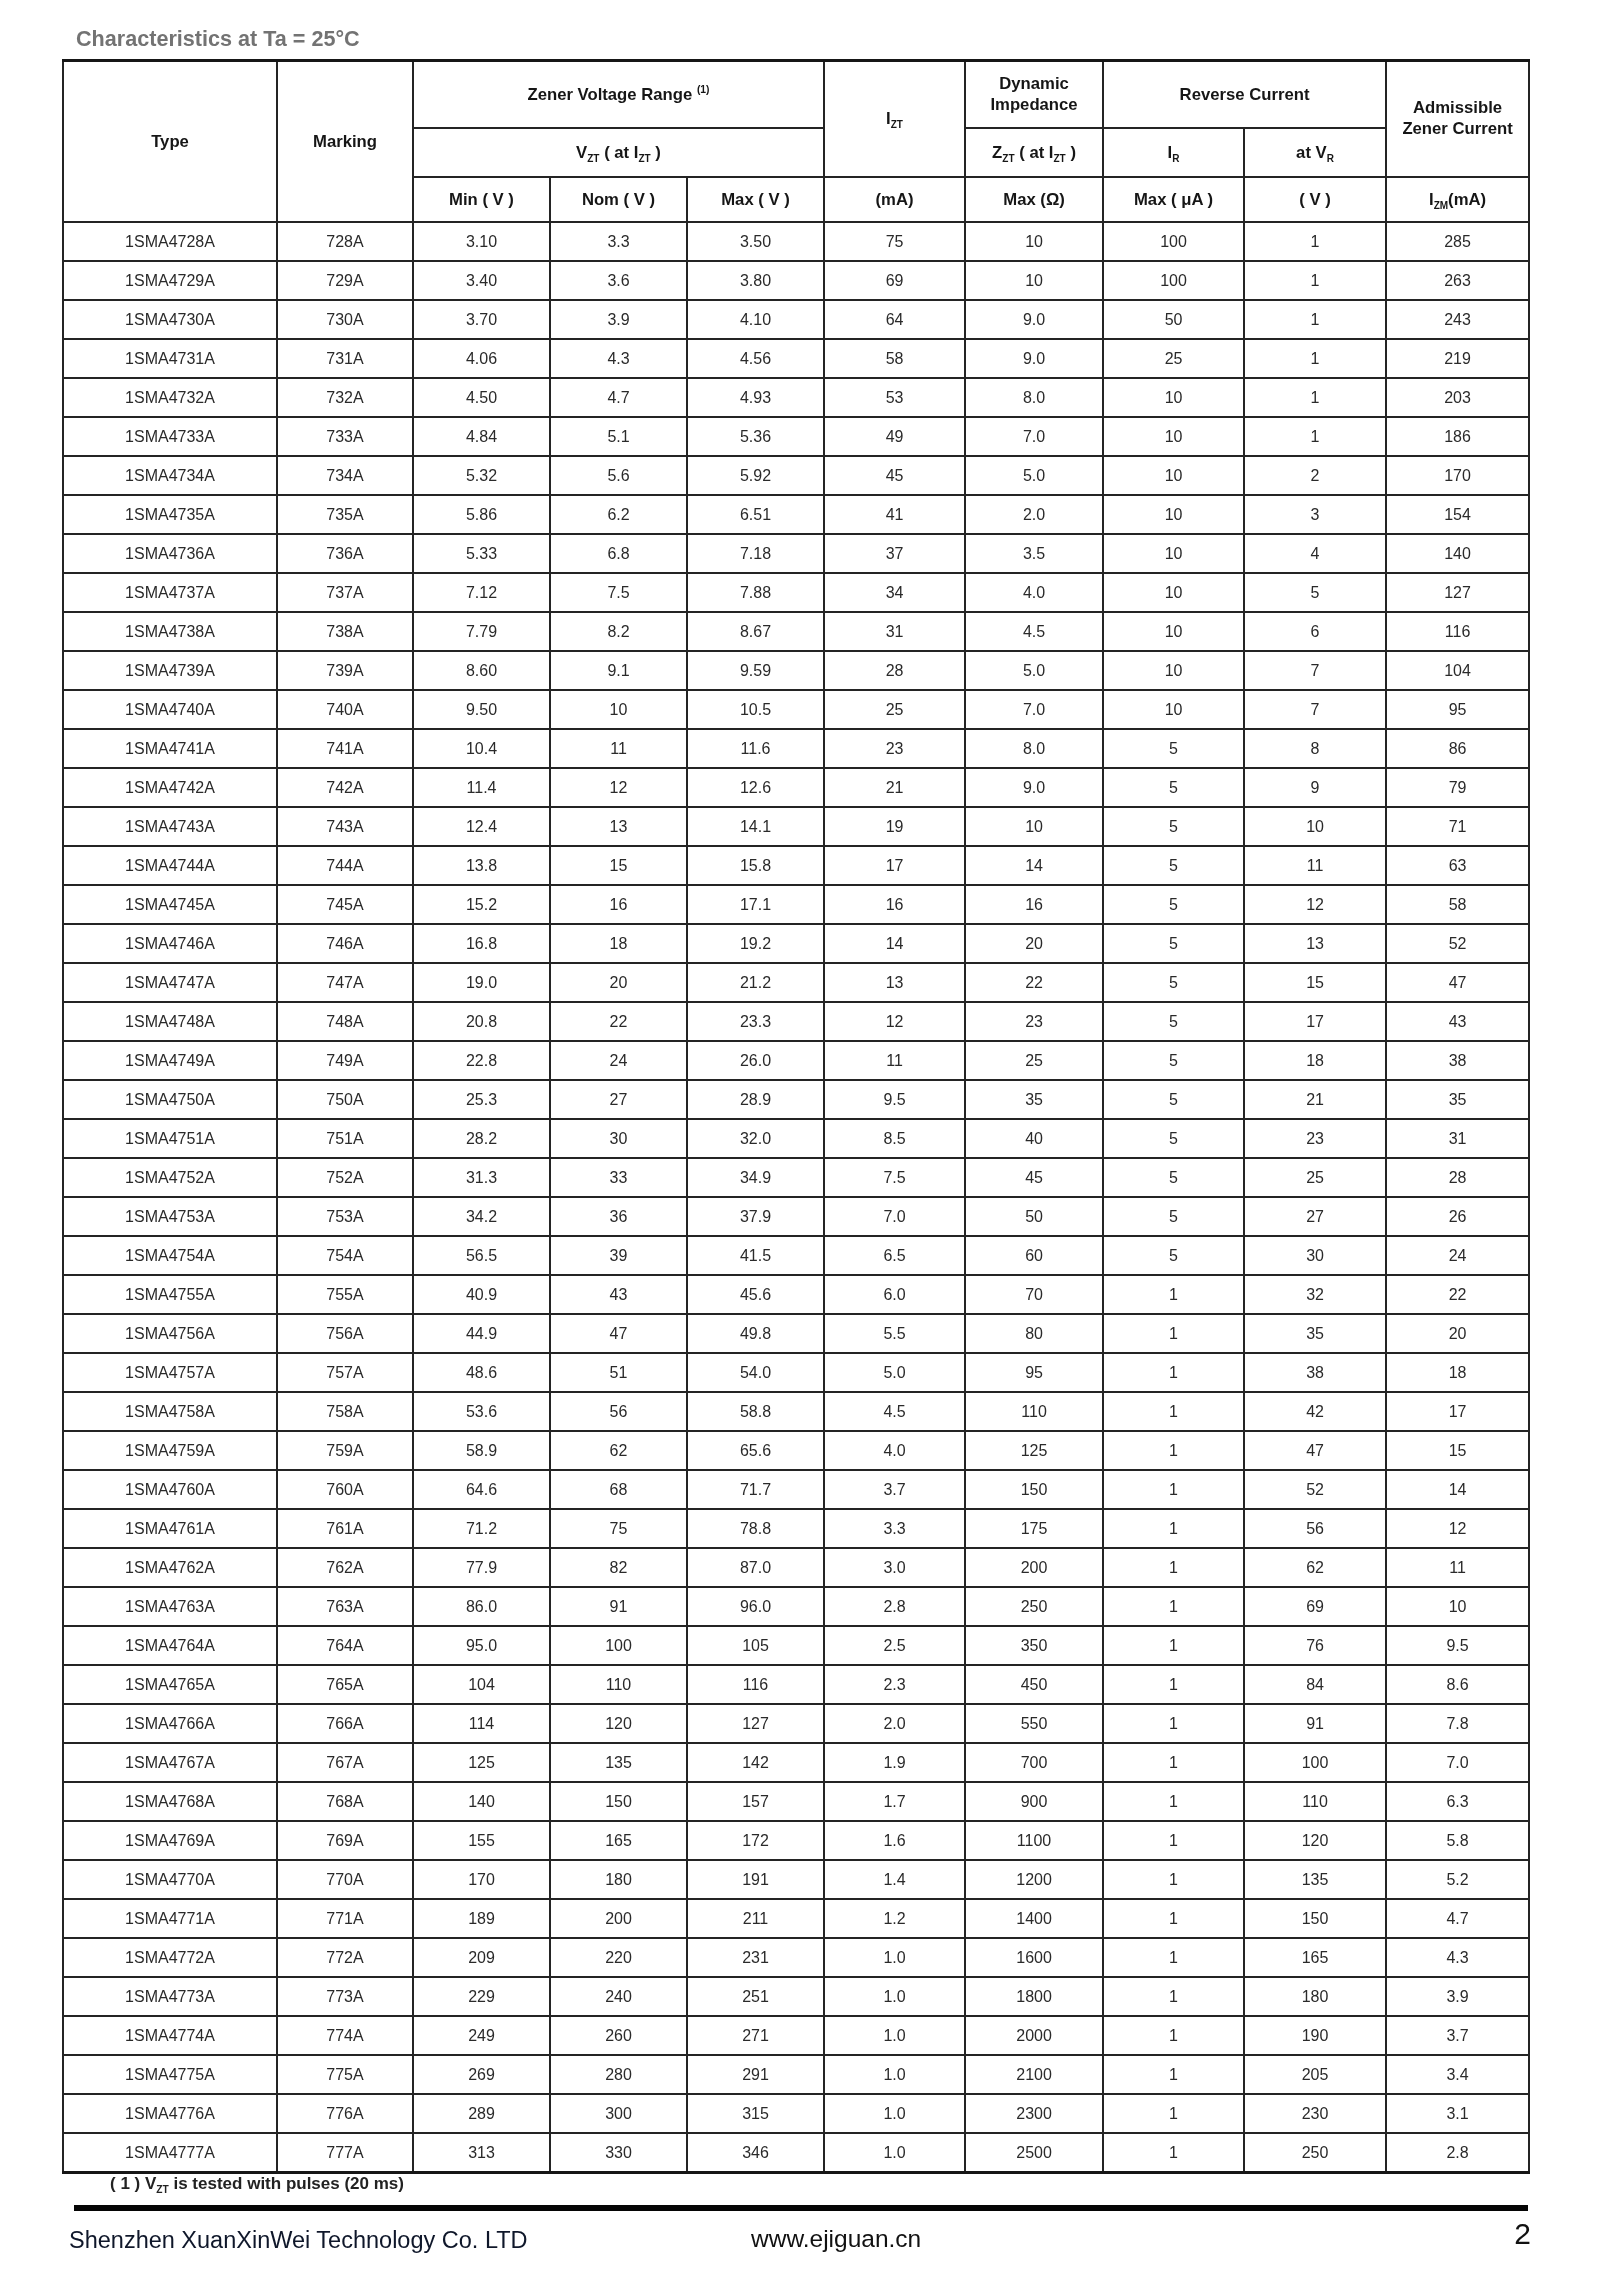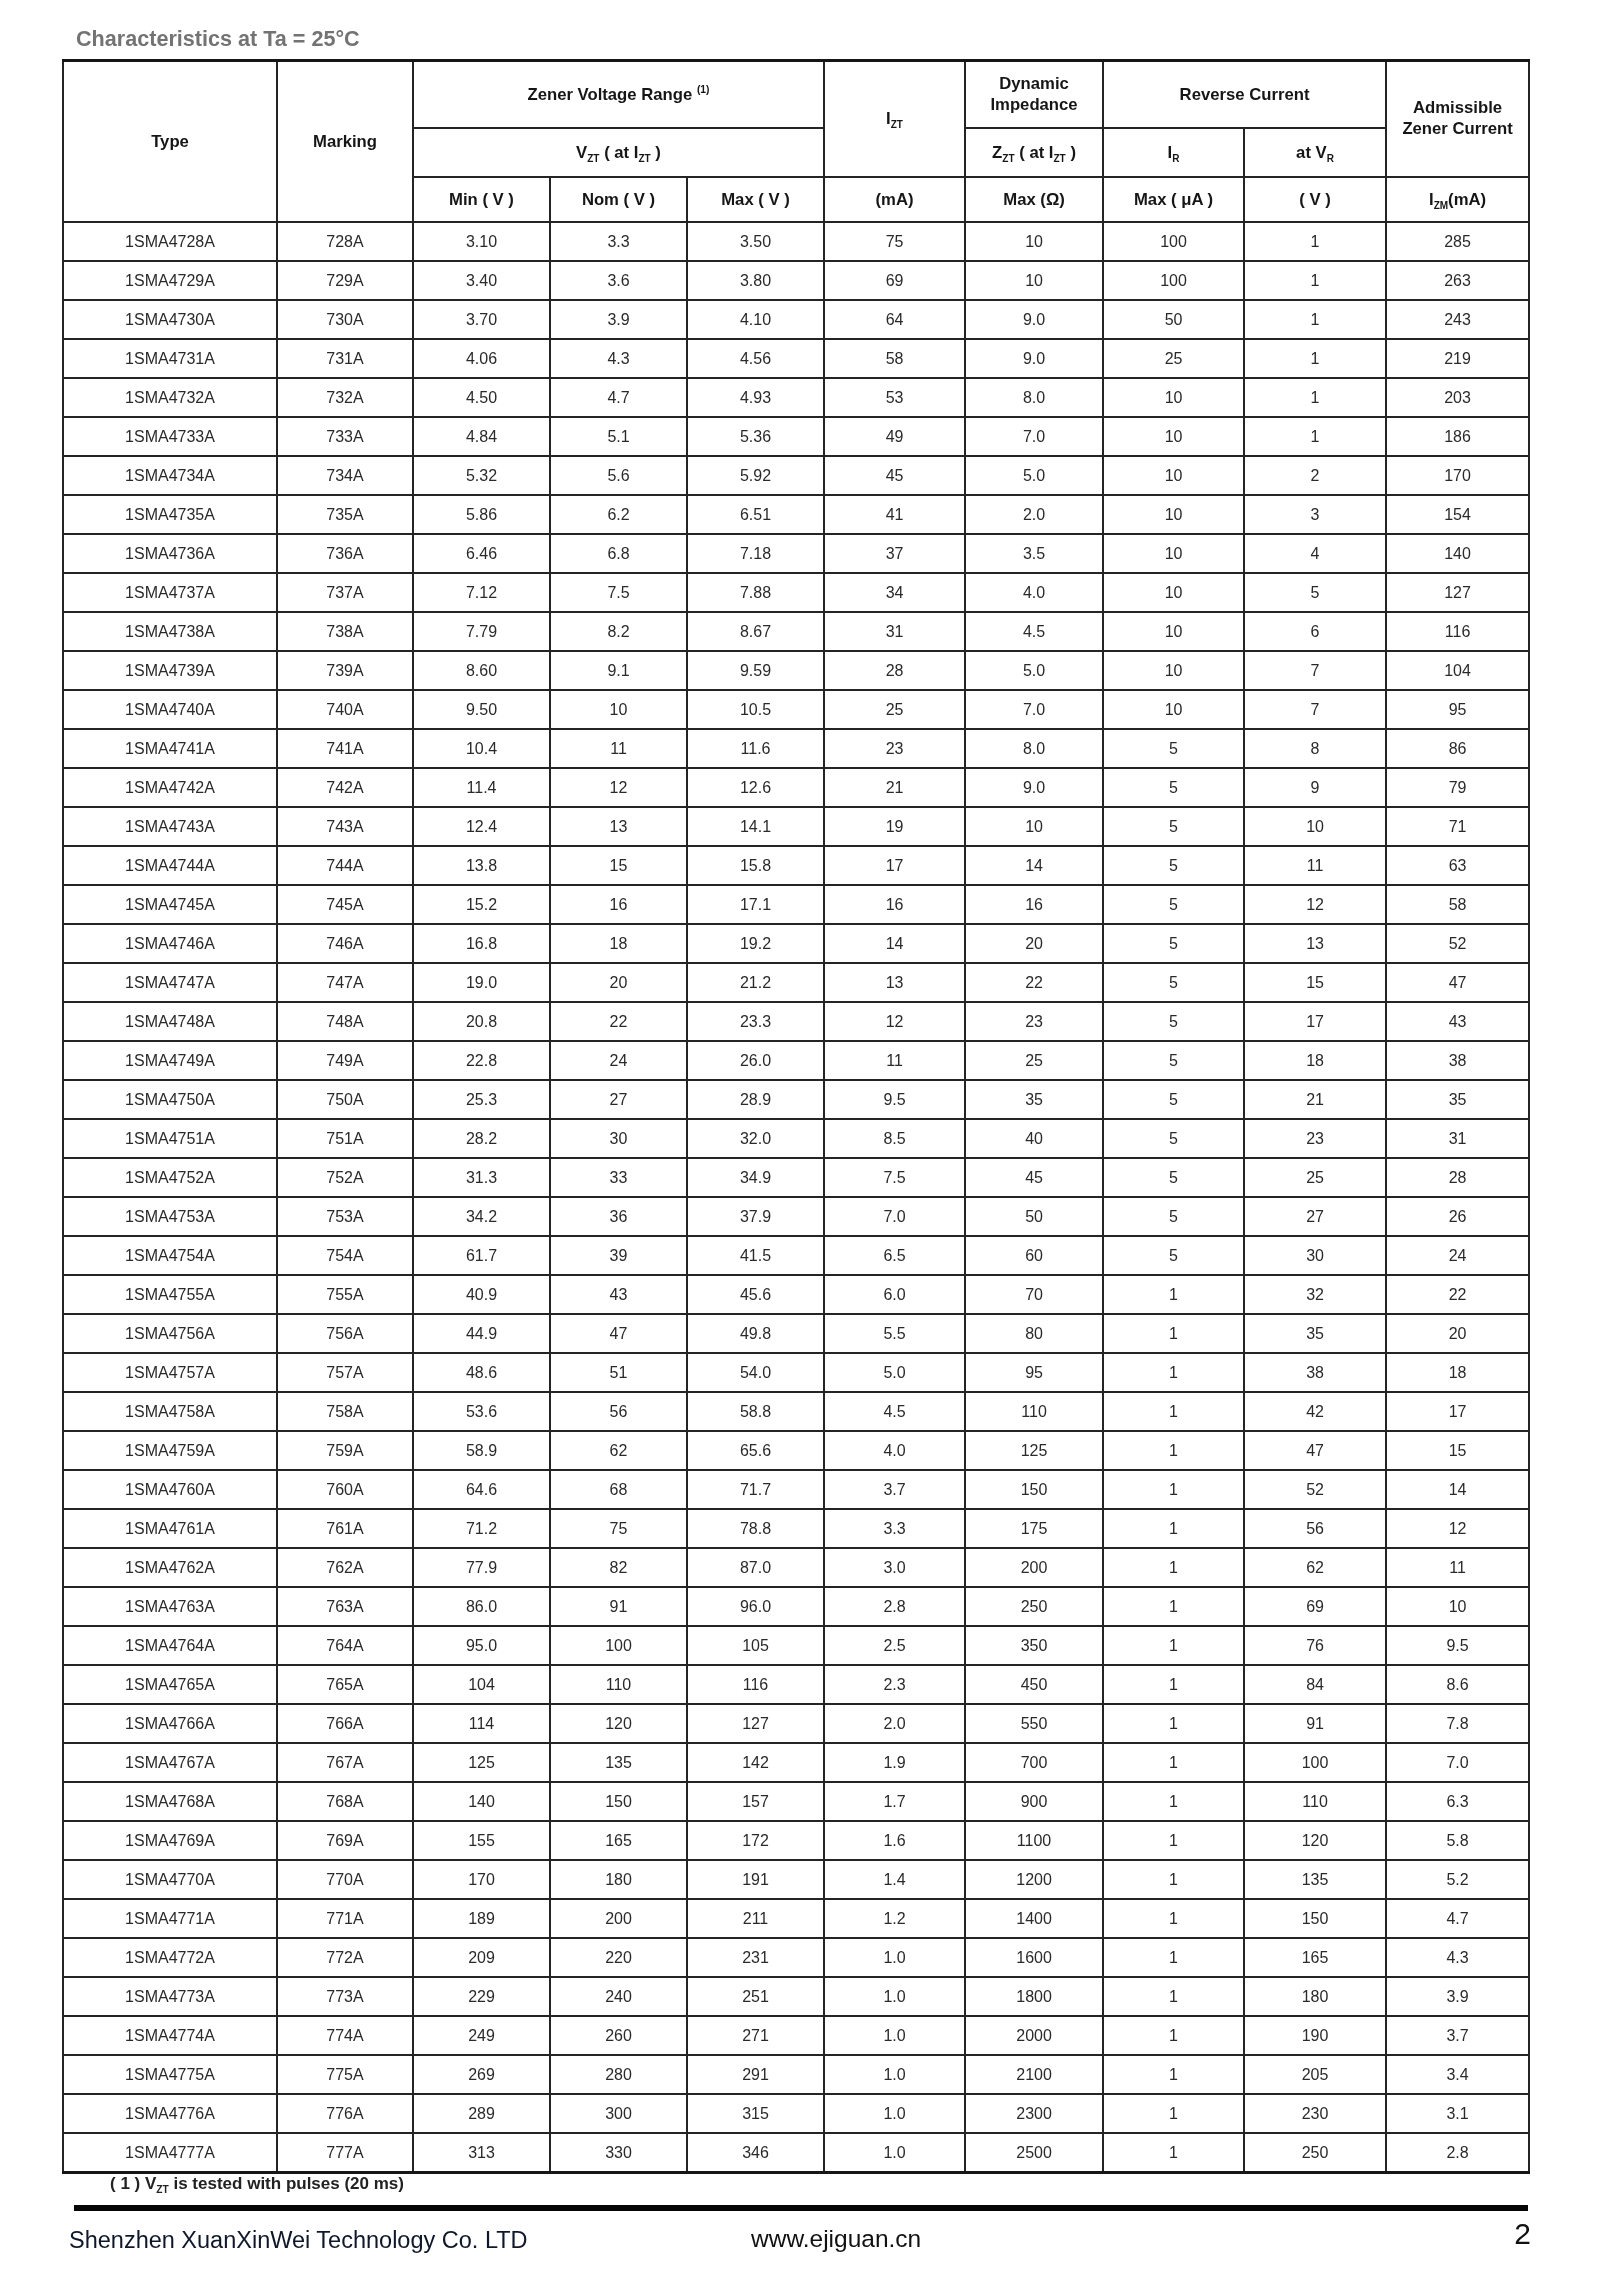--- a/index.html
+++ b/index.html
@@ -203,21 +203,21 @@
         <td>6.51</td>
         <td>41</td>
         <td>2.0</td>
         <td>10</td>
         <td>3</td>
         <td>154</td>
       </tr>
       <tr>
         <td>1SMA4736A</td>
         <td>736A</td>
-        <td>6.46</td>
+        <td>5.33</td>
         <td>6.8</td>
         <td>7.18</td>
         <td>37</td>
         <td>3.5</td>
         <td>10</td>
         <td>4</td>
         <td>140</td>
       </tr>
       <tr>
         <td>1SMA4737A</td>
@@ -419,21 +419,21 @@
         <td>37.9</td>
         <td>7.0</td>
         <td>50</td>
         <td>5</td>
         <td>27</td>
         <td>26</td>
       </tr>
       <tr>
         <td>1SMA4754A</td>
         <td>754A</td>
-        <td>61.7</td>
+        <td>56.5</td>
         <td>39</td>
         <td>41.5</td>
         <td>6.5</td>
         <td>60</td>
         <td>5</td>
         <td>30</td>
         <td>24</td>
       </tr>
       <tr>
         <td>1SMA4755A</td>

